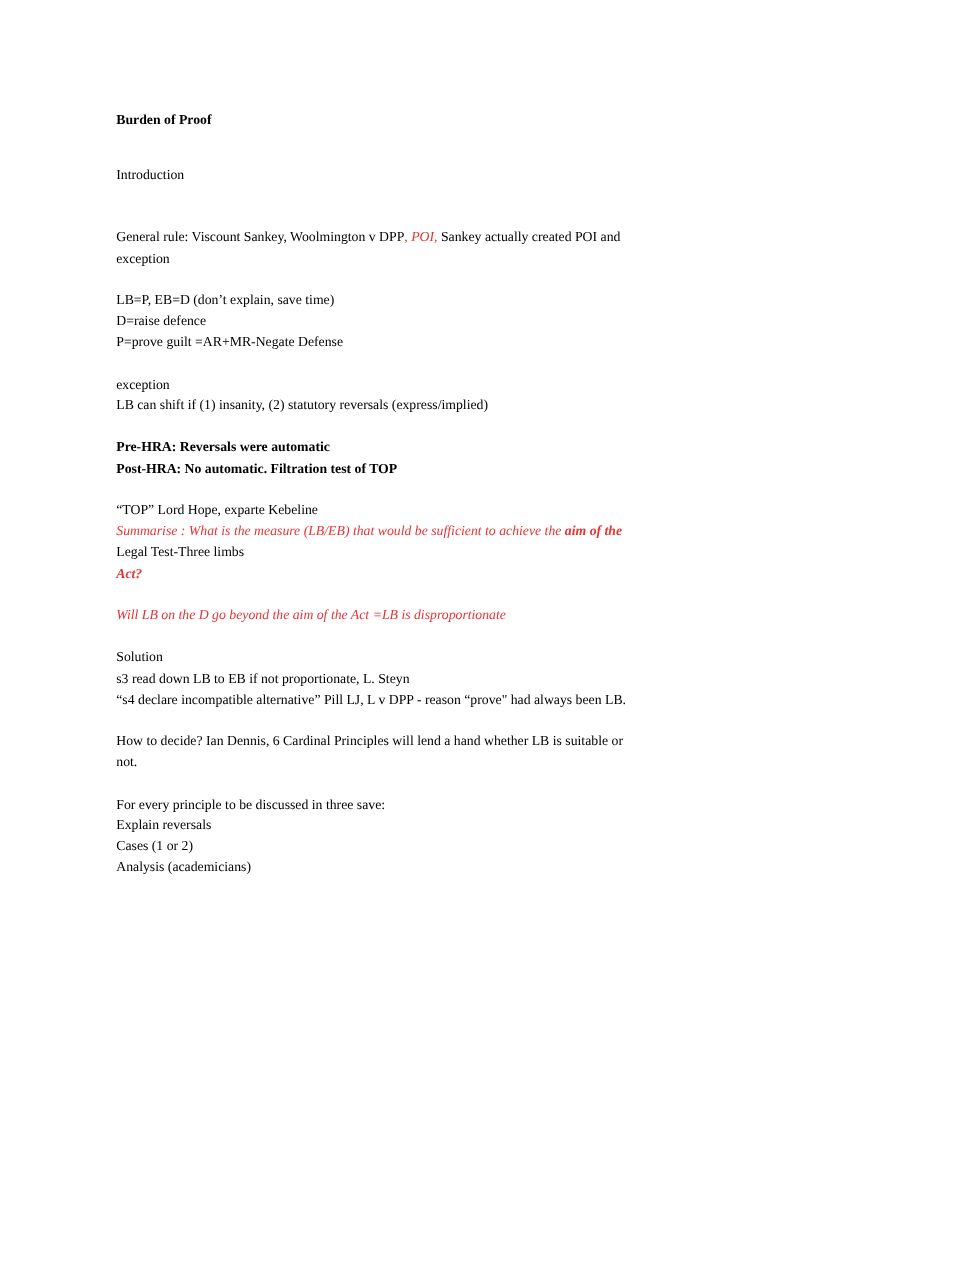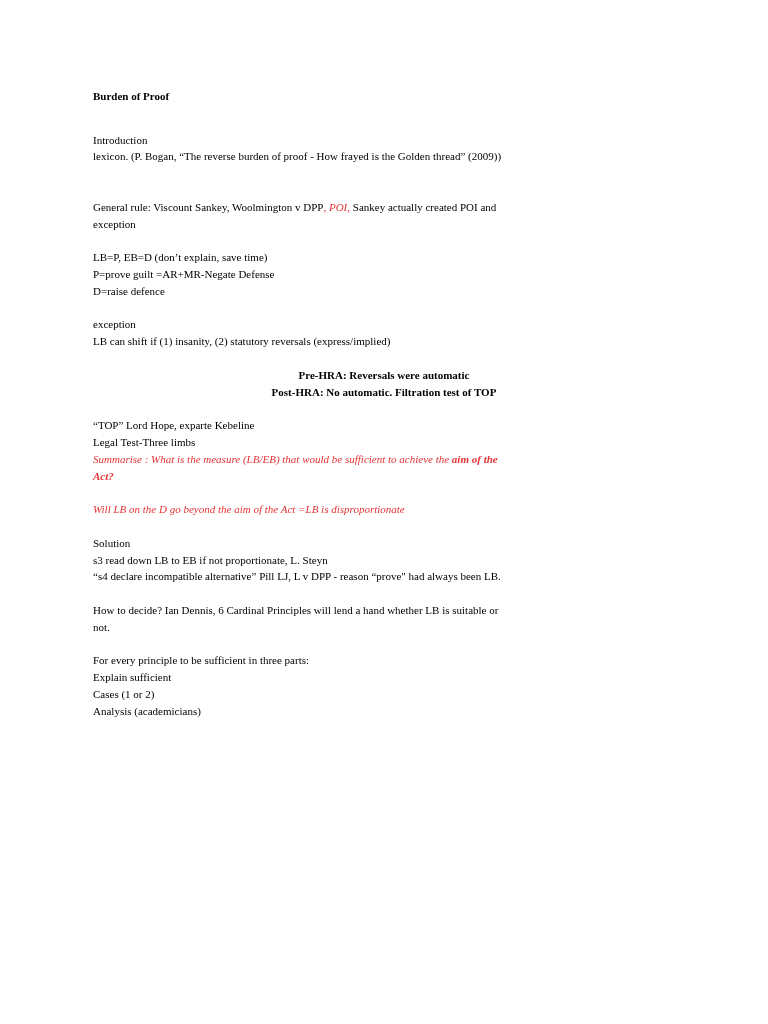--- a/index.html
+++ b/index.html
@@ -22,69 +22,68 @@
     position: absolute;
     left: 93px;
     top: 88px;
     width: 582px;
   }
   .line {
     white-space: pre;
     height: 16.8px;
   }
   .line.center {
-    text-align: center;
+    text-align: left;
   }
   .line:first-child {
     margin-bottom: 10px;
   }
   .bold {
     font-weight: bold;
   }
   .red {
     color: var(--red-color, #e42a2c);
     font-style: italic;
   }
 </style>
 </head>
 <body>
 
 <div class="page" style="--page-bg: #ffffff; --text-color: #000000; --red-color: #e43335;">
   <div class="content" id="doc">
       <div class="line"><span class="bold">Burden of Proof</span></div>
       <div class="line">&nbsp;</div>
       <div class="line"><span>Introduction</span></div>
-      <div class="line"><span>lexicon. (P. Bogan, “The reverse burden of proof - How frayed is the Golden thread” (2009))</span></div>
       <div class="line">&nbsp;</div>
       <div class="line">&nbsp;</div>
       <div class="line"><span>General rule: Viscount Sankey, Woolmington v DPP</span><span class="red">, POI,</span><span> Sankey actually created POI and</span></div>
       <div class="line"><span>exception</span></div>
       <div class="line">&nbsp;</div>
       <div class="line"><span>LB=P, EB=D (don’t explain, save time)</span></div>
+      <div class="line"><span>D=raise defence</span></div>
       <div class="line"><span>P=prove guilt =AR+MR-Negate Defense</span></div>
-      <div class="line"><span>D=raise defence</span></div>
       <div class="line">&nbsp;</div>
       <div class="line"><span>exception</span></div>
       <div class="line"><span>LB can shift if (1) insanity, (2) statutory reversals (express/implied)</span></div>
       <div class="line">&nbsp;</div>
       <div class="line center"><span class="bold">Pre-HRA: Reversals were automatic</span></div>
       <div class="line center"><span class="bold">Post-HRA: No automatic. Filtration test of TOP</span></div>
       <div class="line">&nbsp;</div>
       <div class="line"><span>“TOP” Lord Hope, exparte Kebeline</span></div>
+      <div class="line"><span class="red">Summarise : What is the measure (LB/EB) that would be sufficient to achieve the </span><span class="bold red">aim of the</span></div>
       <div class="line"><span>Legal Test-Three limbs</span></div>
-      <div class="line"><span class="red">Summarise : What is the measure (LB/EB) that would be sufficient to achieve the </span><span class="bold red">aim of the</span></div>
       <div class="line"><span class="bold red">Act?</span></div>
       <div class="line">&nbsp;</div>
       <div class="line"><span class="red">Will LB on the D go beyond the aim of the Act =LB is disproportionate</span></div>
       <div class="line">&nbsp;</div>
       <div class="line"><span>Solution</span></div>
       <div class="line"><span>s3 read down LB to EB if not proportionate, L. Steyn</span></div>
       <div class="line"><span>“s4 declare incompatible alternative” Pill LJ, L v DPP - reason “prove" had always been LB.</span></div>
       <div class="line">&nbsp;</div>
       <div class="line"><span>How to decide? Ian Dennis, 6 Cardinal Principles will lend a hand whether LB is suitable or</span></div>
       <div class="line"><span>not.</span></div>
       <div class="line">&nbsp;</div>
-      <div class="line"><span>For every principle to be sufficient in three parts:</span></div>
-      <div class="line"><span>Explain sufficient</span></div>
+      <div class="line"><span>For every principle to be discussed in three save:</span></div>
+      <div class="line"><span>Explain reversals</span></div>
       <div class="line"><span>Cases (1 or 2)</span></div>
       <div class="line"><span>Analysis (academicians)</span></div>
     </div>
 </div>
 
 </body></html>

